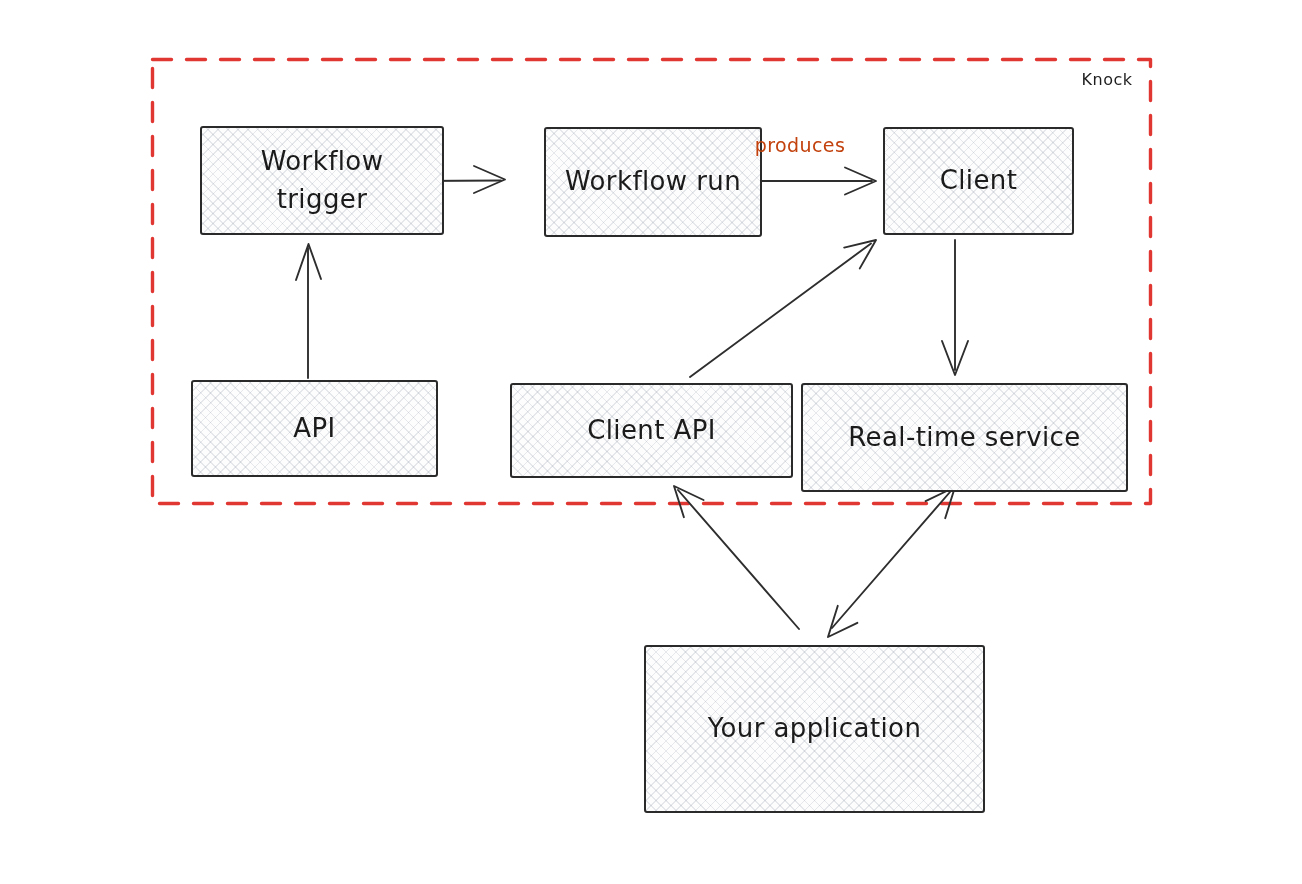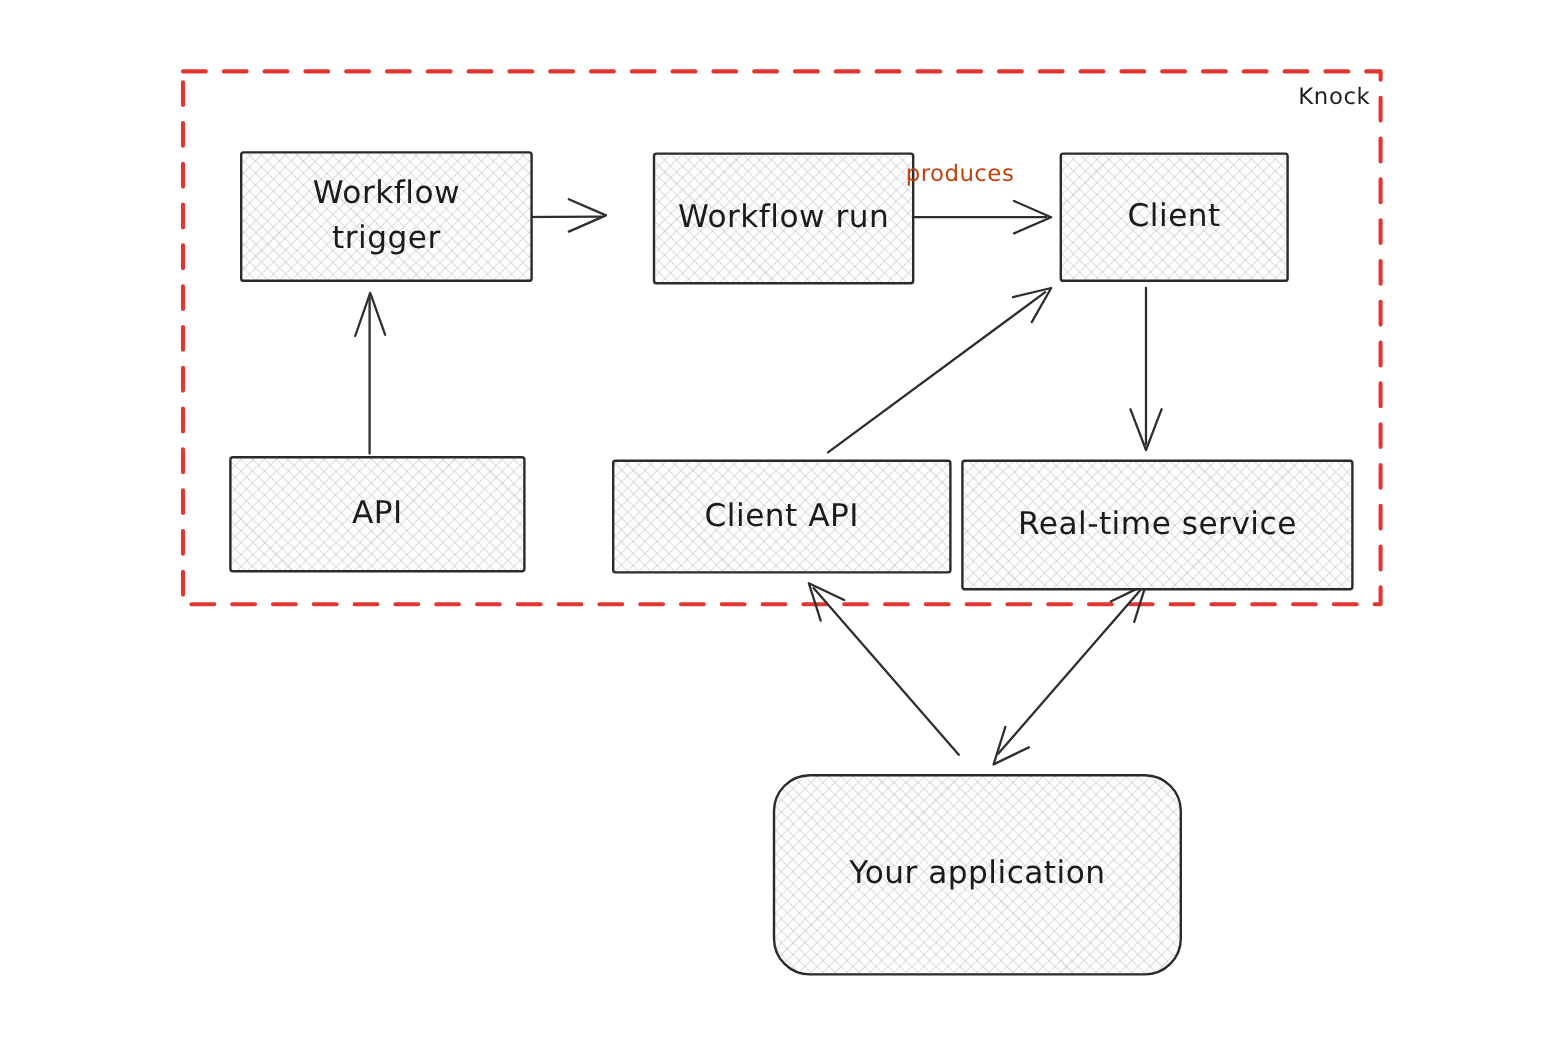--- a/index.html
+++ b/index.html
@@ -20,22 +20,22 @@
     fill: none;
     stroke-linecap: round;
     stroke-linejoin: round;
   }
   .edge-line { stroke: #2e2e2e; stroke-width: 1.9; }
   .frame-rect { stroke: #e03732; stroke-width: 3.4; stroke-dasharray: 19 15; }
   .frame-label {
     position: absolute;
     left: 1072px; top: 70px;
     width: 70px;
-    text-align: right;
-    font-size: 19px;
+    text-align: center;
+    font-size: 16px;
     font-weight: 500;
     color: #1e1e1e;
     letter-spacing: 0.5px;
   }
   .node {
     position: absolute;
     box-sizing: border-box;
     display: flex;
     align-items: center;
     justify-content: center;
@@ -127,19 +127,19 @@
   </div>
 
   <div class="node" style="left:510px; top:383px; width:283px; height:95px;">
     <span class="node-label">Client API</span>
   </div>
 
   <div class="node" style="left:801px; top:383px; width:327px; height:109px;">
     <span class="node-label">Real-time service</span>
   </div>
 
-  <div class="node" style="left:644px; top:645px; width:341px; height:168px;border-radius:31px;">
+  <div class="node" style="left:644px; top:645px; width:341px; height:168px;">
     <span class="node-label">Your application</span>
   </div>
 
   <div class="edge-label">produces</div>
 
 </div>
 
 </body></html>

